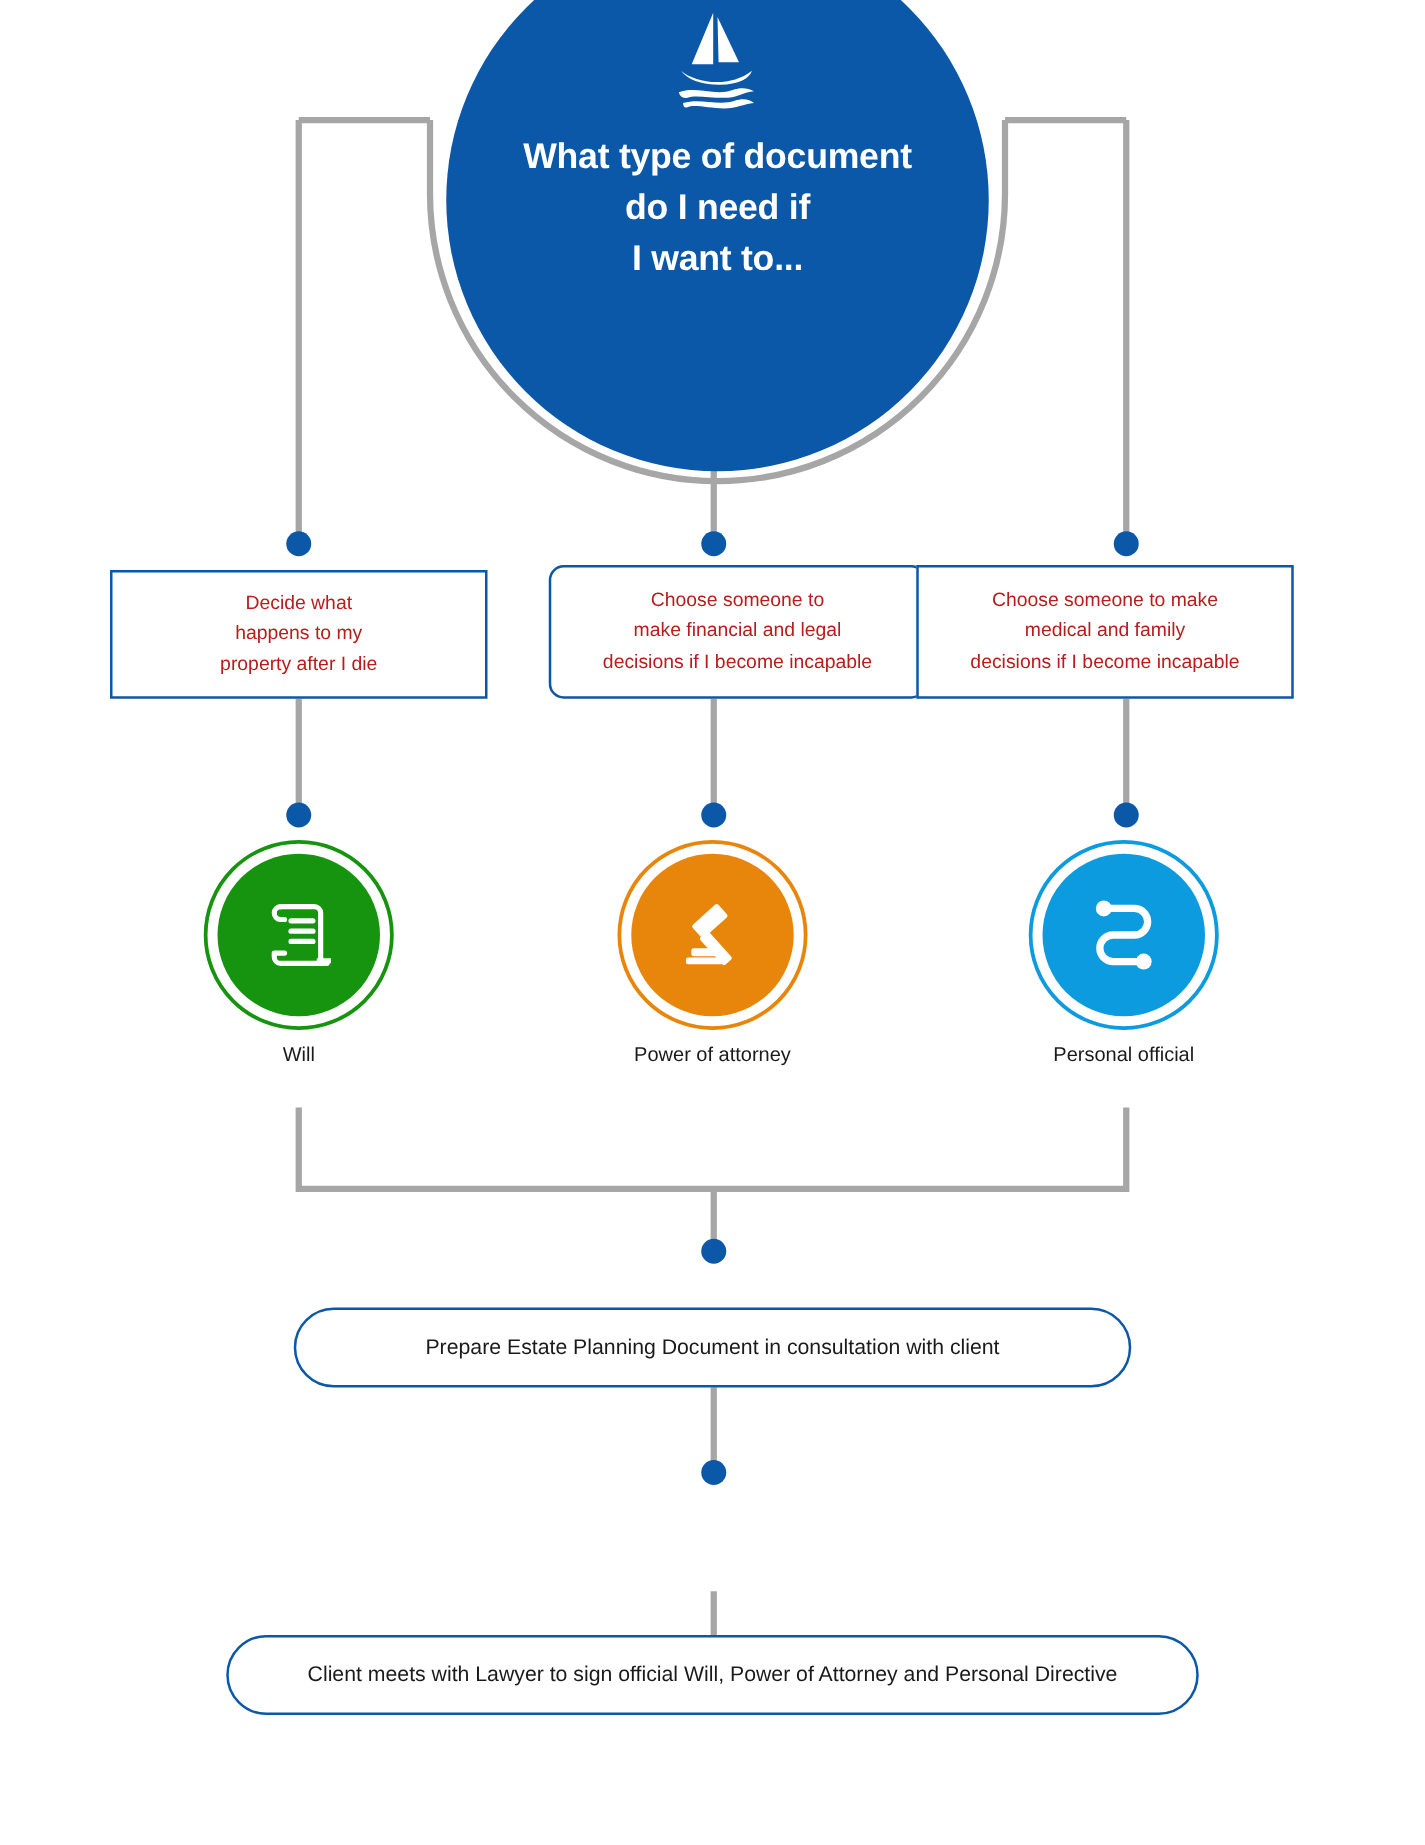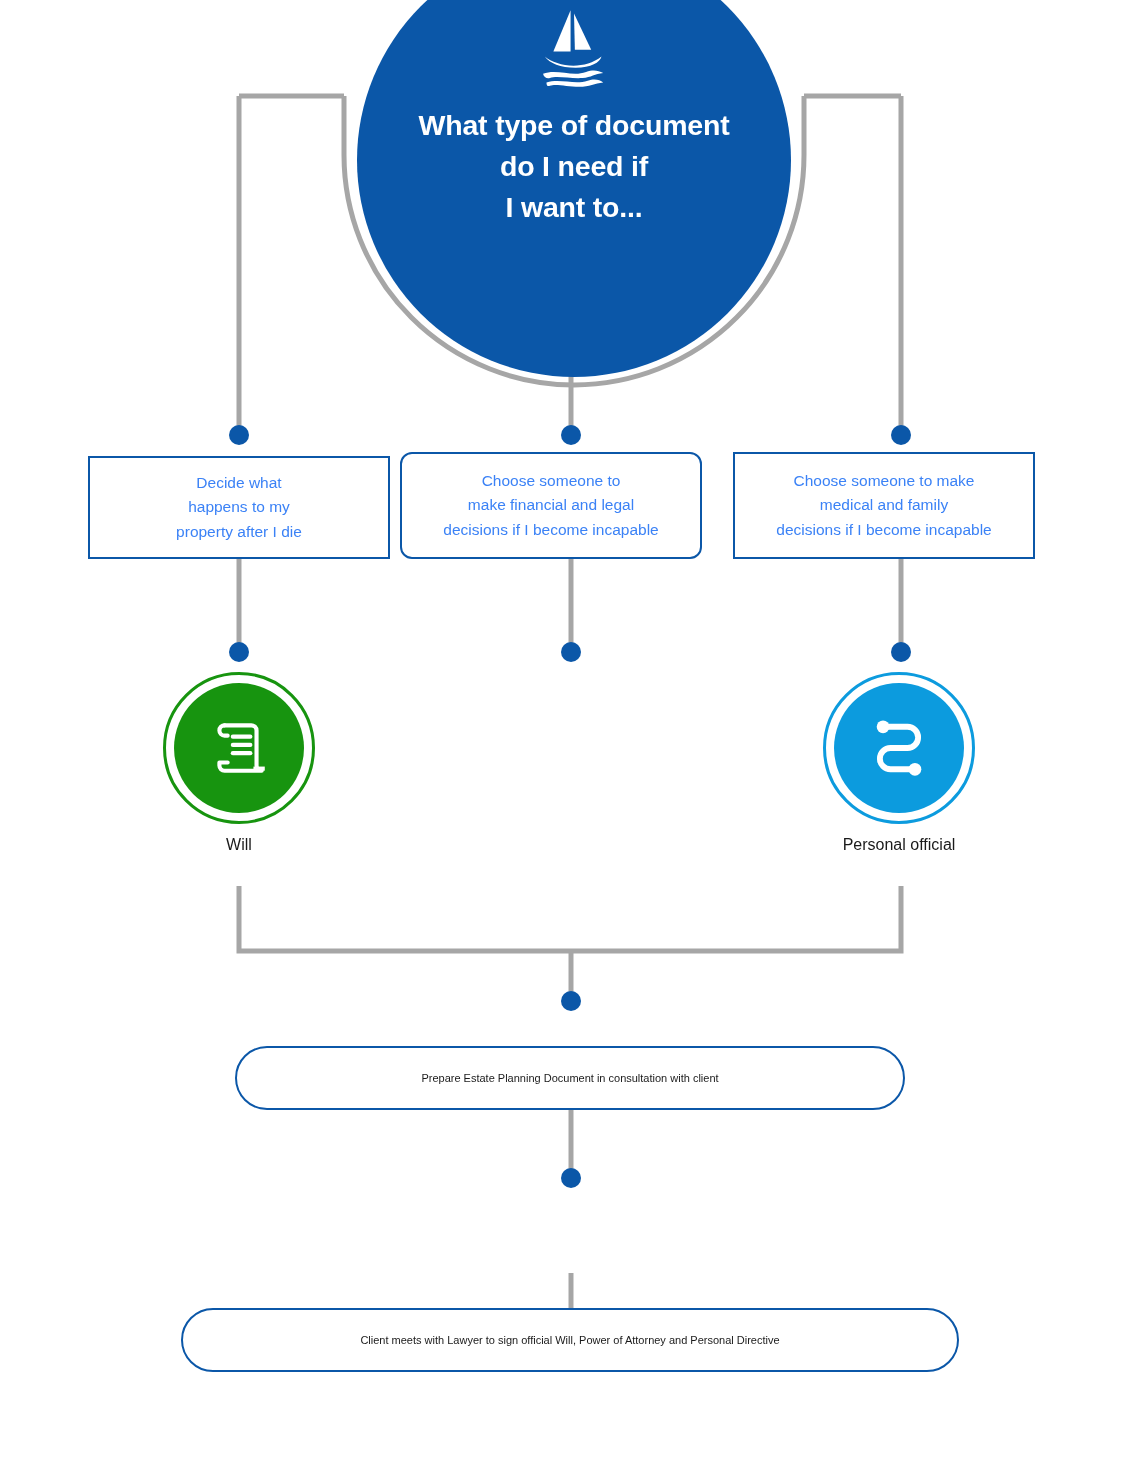--- a/index.html
+++ b/index.html
@@ -70,25 +70,25 @@
     background: #ffffff;
     box-sizing: border-box;
     display: flex;
     align-items: center;
     justify-content: center;
     text-align: center;
   }
   .dbox-text {
     font-size: 15.5px;
     line-height: 1.55;
-    color: #3b82f6;
+    color: #b91c1c;
     white-space: pre-line;
   }
   #dbox-0 { left: 88px;  top: 456px; width: 302px; height: 103px; }
-  #dbox-1 { left: 400px; top: 452px; width: 302px; height: 107px; border-radius: 12px; }
+  #dbox-1 { left: 439px; top: 452px; width: 302px; height: 107px; border-radius: 12px; }
   #dbox-2 { left: 733px; top: 452px; width: 302px; height: 107px; }
 
   
   .outcome {
     position: absolute;
     width: 152px;
     height: 152px;
   }
   .outcome-ring {
     position: absolute;
@@ -132,21 +132,21 @@
     position: absolute;
     border: 2px solid #0B57A8;
     background: #ffffff;
     box-sizing: border-box;
     border-radius: 34px;
     display: flex;
     align-items: center;
     justify-content: center;
   }
   .pill-text {
-    font-size: 11px;
+    font-size: 17px;
     color: #1a1a1a;
     line-height: 1.3;
     text-align: center;
     white-space: pre;
   }
   #pill-0 { left: 235px; top: 1046px; width: 670px; height: 64px; }
   #pill-1 { left: 207px; top: 1209px; width: 726px; height: 64px; }
   #pill-2 { left: 181px; top: 1308px; width: 778px; height: 64px; }
 </style>
 </head>
@@ -237,20 +237,37 @@
           <path d="M26 21 h17"></path>
           <path d="M26 29 h17"></path>
           <path d="M26 37 h17"></path>
         </g>
         <path d="M46 50 h11 v4 h-11 z" fill="#ffffff"></path>
       </svg>
     </div>
     <div class="outcome-label">Will</div>
   </div>
 
+  <div class="outcome" id="outcome-1">
+    <div class="outcome-ring"></div>
+    <div class="outcome-disc">
+      <svg width="68" height="68" viewBox="0 0 64 64" xmlns="http://www.w3.org/2000/svg">
+        <g fill="#ffffff">
+
+          <rect x="17" y="15" width="26" height="13" rx="2" transform="rotate(-42 30 21.5)"></rect>
+
+          <rect x="30" y="28" width="9" height="28" rx="2" transform="rotate(-42 34.5 42)"></rect>
+
+          <rect x="16" y="42" width="21" height="6" rx="2"></rect>
+          <rect x="12" y="49" width="29" height="5" rx="1.5"></rect>
+        </g>
+      </svg>
+    </div>
+    <div class="outcome-label">Power of attorney</div>
+  </div>
 
   <div class="outcome" id="outcome-2">
     <div class="outcome-ring"></div>
     <div class="outcome-disc">
       <svg width="68" height="68" viewBox="0 0 64 64" xmlns="http://www.w3.org/2000/svg">
         <path d="M17 18 H40 a10 10 0 0 1 0 20 H24 a10 10 0 0 0 0 20 H47" fill="none" stroke="#ffffff" stroke-width="5.5" stroke-linecap="round" stroke-linejoin="round" transform="translate(0,-6)"></path>
           <circle cx="17" cy="12" r="6" fill="#ffffff" transform="translate(0,0)"></circle>
           <circle cx="47" cy="52" r="6" fill="#ffffff"></circle>
       </svg>
     </div>

